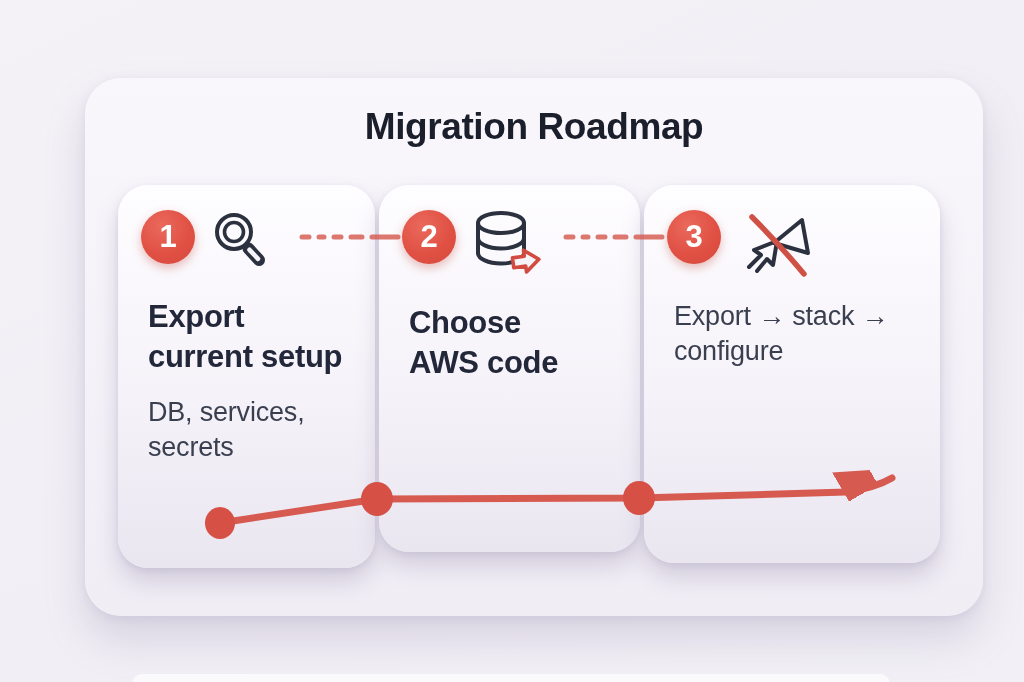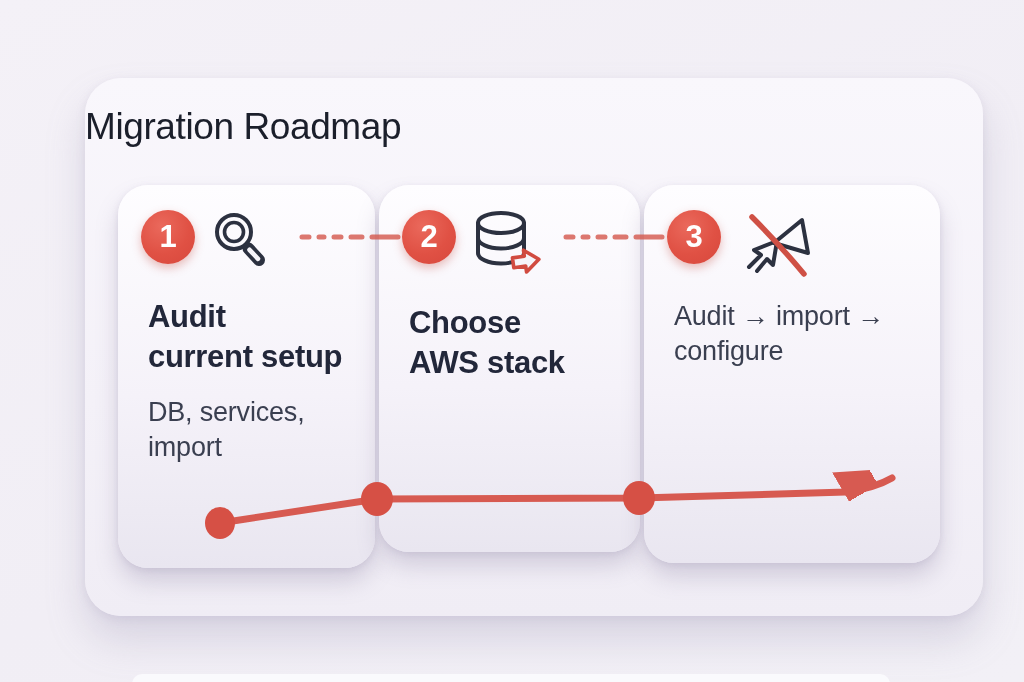--- a/index.html
+++ b/index.html
@@ -9,22 +9,22 @@
     font-family:"Liberation Sans","DejaVu Sans",sans-serif;
     -webkit-font-smoothing:antialiased;
   }
   .outer-card{
     position:absolute;left:85px;top:78px;width:898px;height:538px;
     border-radius:36px;
     background:linear-gradient(180deg,#f9f7fc 0%,#f4f1f8 60%,#f0edf5 100%);
     box-shadow:0 24px 38px rgba(152,142,175,.28),0 3px 10px rgba(160,150,182,.18);
   }
   .main-title{
-    position:absolute;left:0;right:0;top:28px;margin:0;text-align:left;
-    font-size:37px;font-weight:normal;color:#1b1f2b;letter-spacing:-.4px;
+    position:absolute;left:0;right:0;top:28px;margin:0;text-align:center;
+    font-size:37px;font-weight:bold;color:#1b1f2b;letter-spacing:-.4px;
   }
   .step-card{
     position:absolute;border-radius:30px;
     background:linear-gradient(180deg,#fefdff 0%,#f5f2f9 55%,#e9e6f0 100%);
     box-shadow:0 14px 22px rgba(138,128,162,.30),0 2px 6px rgba(150,140,172,.18);
   }
   .card-1{left:33px;top:107px;width:257px;height:383px;}
   .card-2{left:294px;top:107px;width:261px;height:367px;}
   .card-3{left:559px;top:107px;width:296px;height:378px;}
   .icon-row{display:flex;align-items:flex-start;padding:25px 0 0 23px;}
@@ -63,56 +63,56 @@
       <div class="badge">1</div>
       <span class="icon-slot">
         <svg width="62" height="62" viewBox="0 0 62 62" fill="none">
           <circle cx="26" cy="24" r="17" stroke="#2c3140" stroke-width="4"></circle>
           <circle cx="26" cy="24" r="9.5" stroke="#2c3140" stroke-width="3.6"></circle>
           <line x1="40.5" y1="40.5" x2="51" y2="52" stroke="#2c3140" stroke-width="12" stroke-linecap="round"></line>
           <line x1="41.5" y1="41.8" x2="50" y2="50.8" stroke="#f6f4f9" stroke-width="4.6" stroke-linecap="round"></line>
         </svg>
       </span>
     </div>
-    <div class="step-title">Audit
+    <div class="step-title">Export
 current setup</div>
     <div class="step-sub">DB, services,
-import</div>
+secrets</div>
   </div>
 
   <div class="step-card card-2">
     <div class="icon-row">
       <div class="badge">2</div>
       <span class="icon-slot">
         <svg width="76" height="68" viewBox="0 0 76 68" fill="none">
           <path d="M9 15 V45 A23 10.5 0 0 0 55 45 V15" stroke="#2c3140" stroke-width="4" stroke-linecap="round"></path>
           <ellipse cx="32" cy="15" rx="23" ry="10" stroke="#2c3140" stroke-width="4"></ellipse>
           <path d="M9 30 A23 10.5 0 0 0 55 30" stroke="#2c3140" stroke-width="4" stroke-linecap="round"></path>
           <g transform="rotate(-8 57 53)">
             <path d="M70 53 L56 42 L56 48 L44 48 L44 58 L56 58 L56 64 Z" fill="#f6f4f9" stroke="#d14b40" stroke-width="3.6" stroke-linejoin="round"></path>
           </g>
         </svg>
       </span>
     </div>
     <div class="step-title">Choose
-AWS stack</div>
+AWS code</div>
   </div>
 
   <div class="step-card card-3">
     <div class="icon-row">
       <div class="badge">3</div>
       <span class="icon-slot">
         <svg width="86" height="70" viewBox="0 0 86 70" fill="none">
           <path d="M40 35 L68 12 L74 45 Z" stroke="#2c3140" stroke-width="4" stroke-linejoin="round"></path>
           <path d="M15 59 L27 47 L20 42 L43 33 L39 57 L33 51 L23 63" stroke="#2c3140" stroke-width="4" stroke-linejoin="round" stroke-linecap="round"></path>
           <path d="M18 9 Q45 36 70 66" stroke="#cf5045" stroke-width="5.5" stroke-linecap="round"></path>
         </svg>
       </span>
     </div>
-    <div class="step-sub">Audit → import →
+    <div class="step-sub">Export → stack →
 configure</div>
   </div>
 </div>
 
 <div class="next-card-edge"></div>
 
 <svg class="overlay" viewBox="0 0 1024 682">
   <defs>
     <marker id="arrowhead" markerWidth="4.8" markerHeight="4.8" refX="7" refY="5" orient="auto">
       <path d="M0 0 L10 5 L0 10 Z" fill="#d65045"></path>

